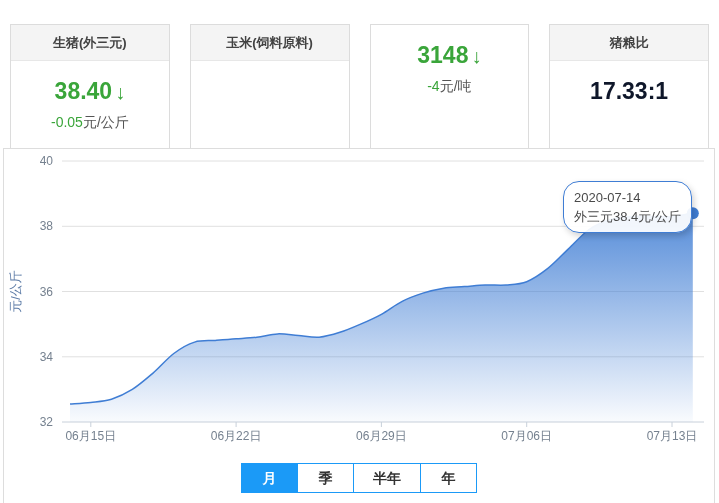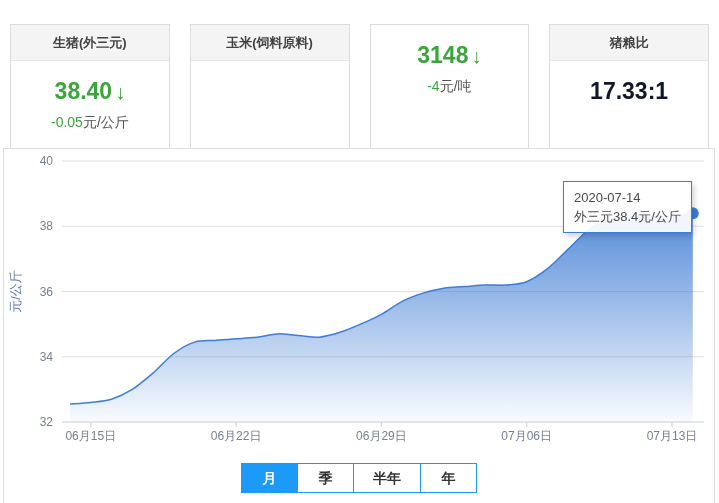--- a/index.html
+++ b/index.html
@@ -29,21 +29,21 @@
   .chart-panel{
     position:absolute;left:3px;top:148px;width:712px;height:355px;
     background:#fff;border:1px solid #dddddd;border-bottom:none;box-sizing:border-box;
   }
   .chart-svg{position:absolute;left:0;top:0;}
   svg text{font-family:"Liberation Sans","DejaVu Sans",sans-serif;}
   
   .tooltip{
     position:absolute;left:559px;top:32px;
     background:rgba(255,255,255,0.92);
-    border:1px solid #3f7dd4;border-radius:0;
+    border:1px solid #3f7dd4;border-radius:16px;
     box-shadow:2px 3px 6px rgba(0,0,0,0.18);
     padding:6px 10px;font-size:13px;line-height:19px;color:#4a4a4a;
     white-space:nowrap;z-index:3;
   }
   
   .tabs{
     position:absolute;top:314px;left:50%;transform:translateX(-50%);
     display:flex;border:1px solid #1b9af7;background:#fff;z-index:2;
   }
   .tab{

